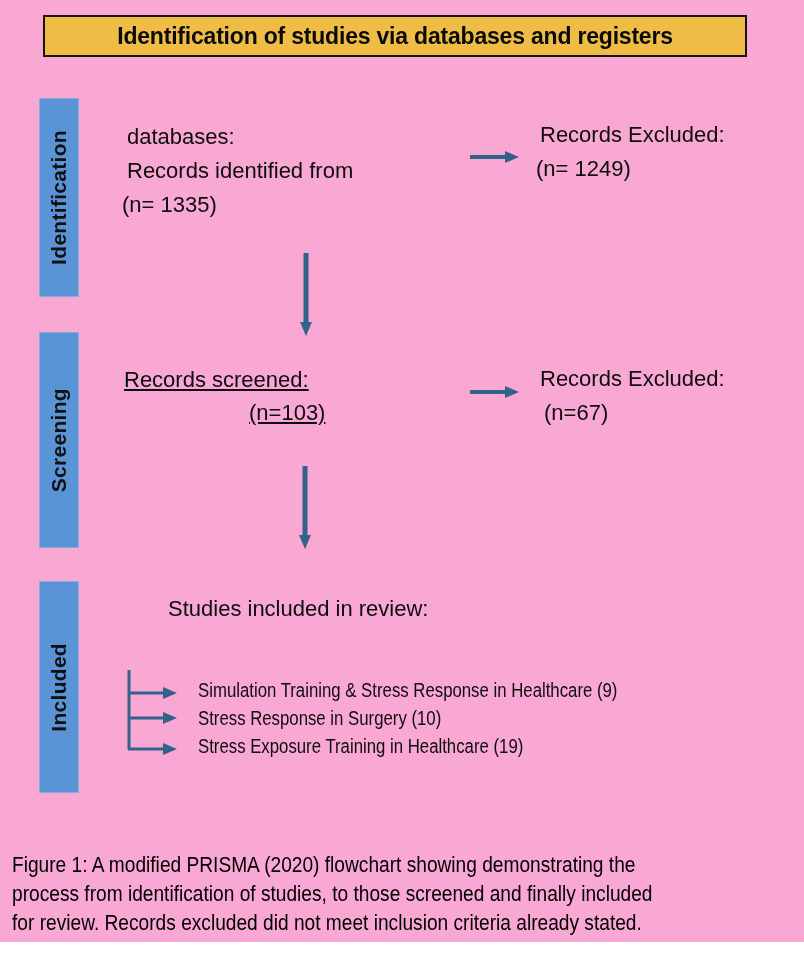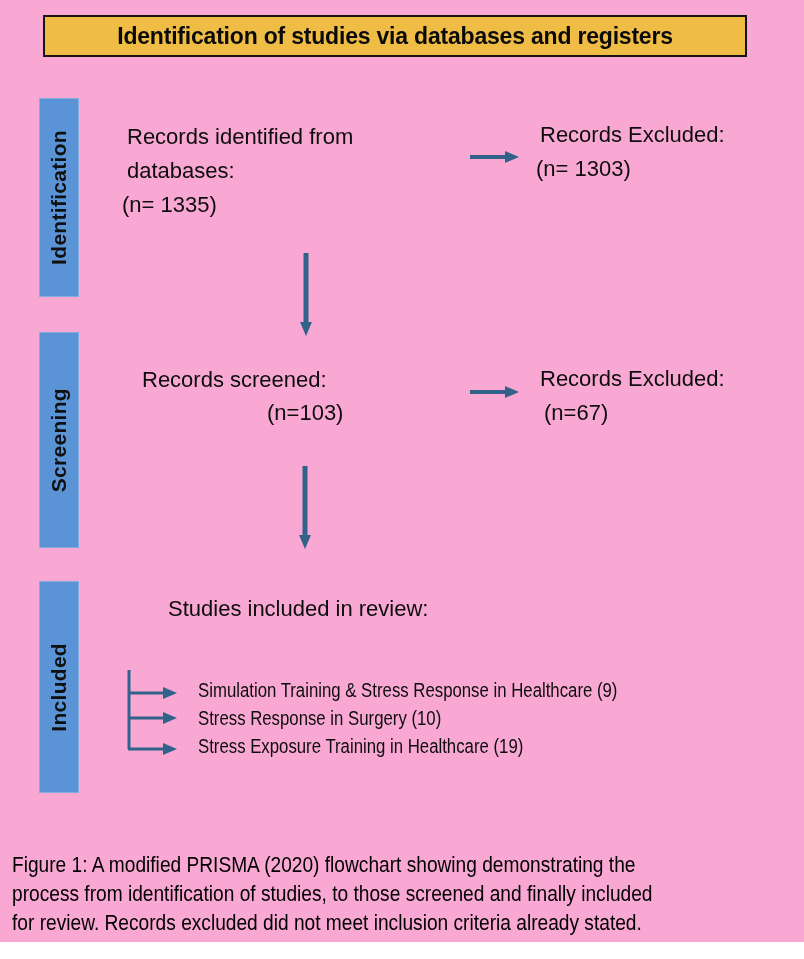--- a/index.html
+++ b/index.html
@@ -27,21 +27,21 @@
   #stage-identification{top:98px;height:199px;}
   #stage-screening{top:332px;height:216px;}
   #stage-included{top:581px;height:212px;}
   
   .node{position:absolute;font-size:22px;line-height:34px;color:#0d0d0d;}
   .node .ln{white-space:pre;}
   #node-identified{left:122px;top:120px;}
   #node-identified .ln1,#node-identified .ln2{padding-left:5px;}
   #node-excluded1{left:536px;top:118px;}
   #node-excluded1 .ln1{padding-left:4px;}
-  #node-screened{left:136px;top:363px;line-height:33px;}
+  #node-screened{left:118px;top:363px;line-height:33px;text-decoration:underline;}
   #node-screened .ln1{padding-left:6px;}
   #node-screened .ln2{padding-left:131px;}
   #node-excluded2{left:536px;top:362px;}
   #node-excluded2 .ln1{padding-left:4px;}
   #node-excluded2 .ln2{padding-left:8px;}
   #node-included{left:122px;top:592px;margin-left:40px;}
   #node-included .ln1{padding-left:6px;}
   
   .included-list{
     position:absolute;left:198px;top:676px;font-size:19.5px;line-height:28px;
@@ -88,28 +88,28 @@
     <line class="arrow-line" x1="306" y1="253" x2="306" y2="324" stroke-width="5" marker-end="url(#ah)"></line>
     <line class="arrow-line" x1="470" y1="392" x2="507" y2="392" stroke-width="4" marker-end="url(#ah)"></line>
     <line class="arrow-line" x1="305" y1="466" x2="305" y2="537" stroke-width="5" marker-end="url(#ah)"></line>
     <line class="arrow-line" x1="129" y1="670" x2="129" y2="749" stroke-width="3"></line>
     <line class="arrow-line" x1="128" y1="693" x2="165" y2="693" stroke-width="3" marker-end="url(#ah)"></line>
     <line class="arrow-line" x1="128" y1="718" x2="165" y2="718" stroke-width="3" marker-end="url(#ah)"></line>
     <line class="arrow-line" x1="128" y1="749" x2="165" y2="749" stroke-width="3" marker-end="url(#ah)"></line>
   </svg>
 
   <div class="node" id="node-identified">
+    <div class="ln ln2">databases:</div>
     <div class="ln ln1">Records identified from</div>
-    <div class="ln ln2">databases:</div>
     <div class="ln ln3">(n= 1335)</div>
   </div>
 
   <div class="node" id="node-excluded1">
     <div class="ln ln1">Records Excluded:</div>
-    <div class="ln ln2">(n= 1303)</div>
+    <div class="ln ln2">(n= 1249)</div>
   </div>
 
   <div class="node" id="node-screened">
     <div class="ln ln1">Records screened:</div>
     <div class="ln ln2">(n=103)</div>
   </div>
 
   <div class="node" id="node-excluded2">
     <div class="ln ln1">Records Excluded:</div>
     <div class="ln ln2">(n=67)</div>

